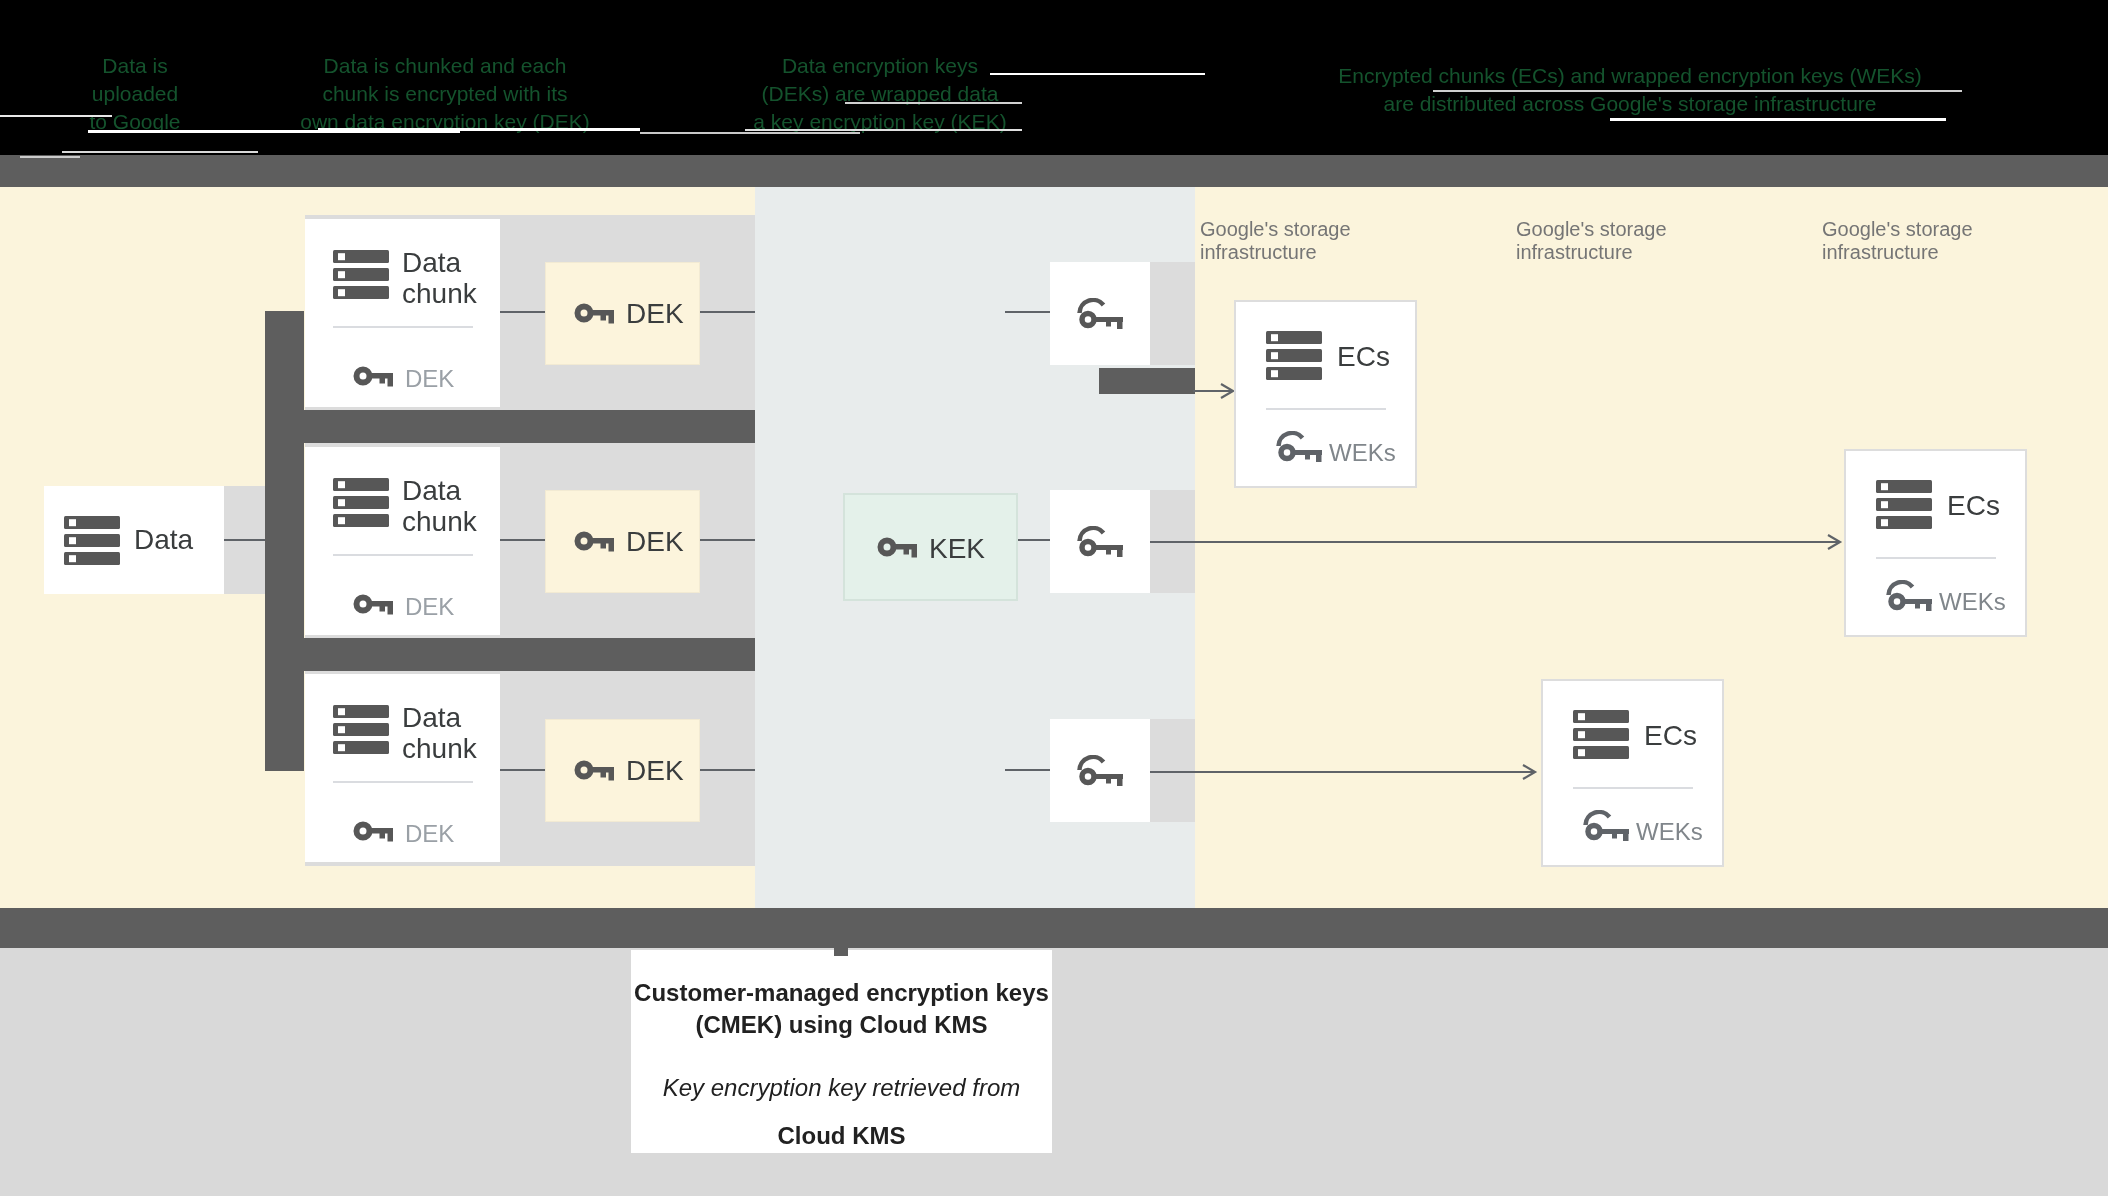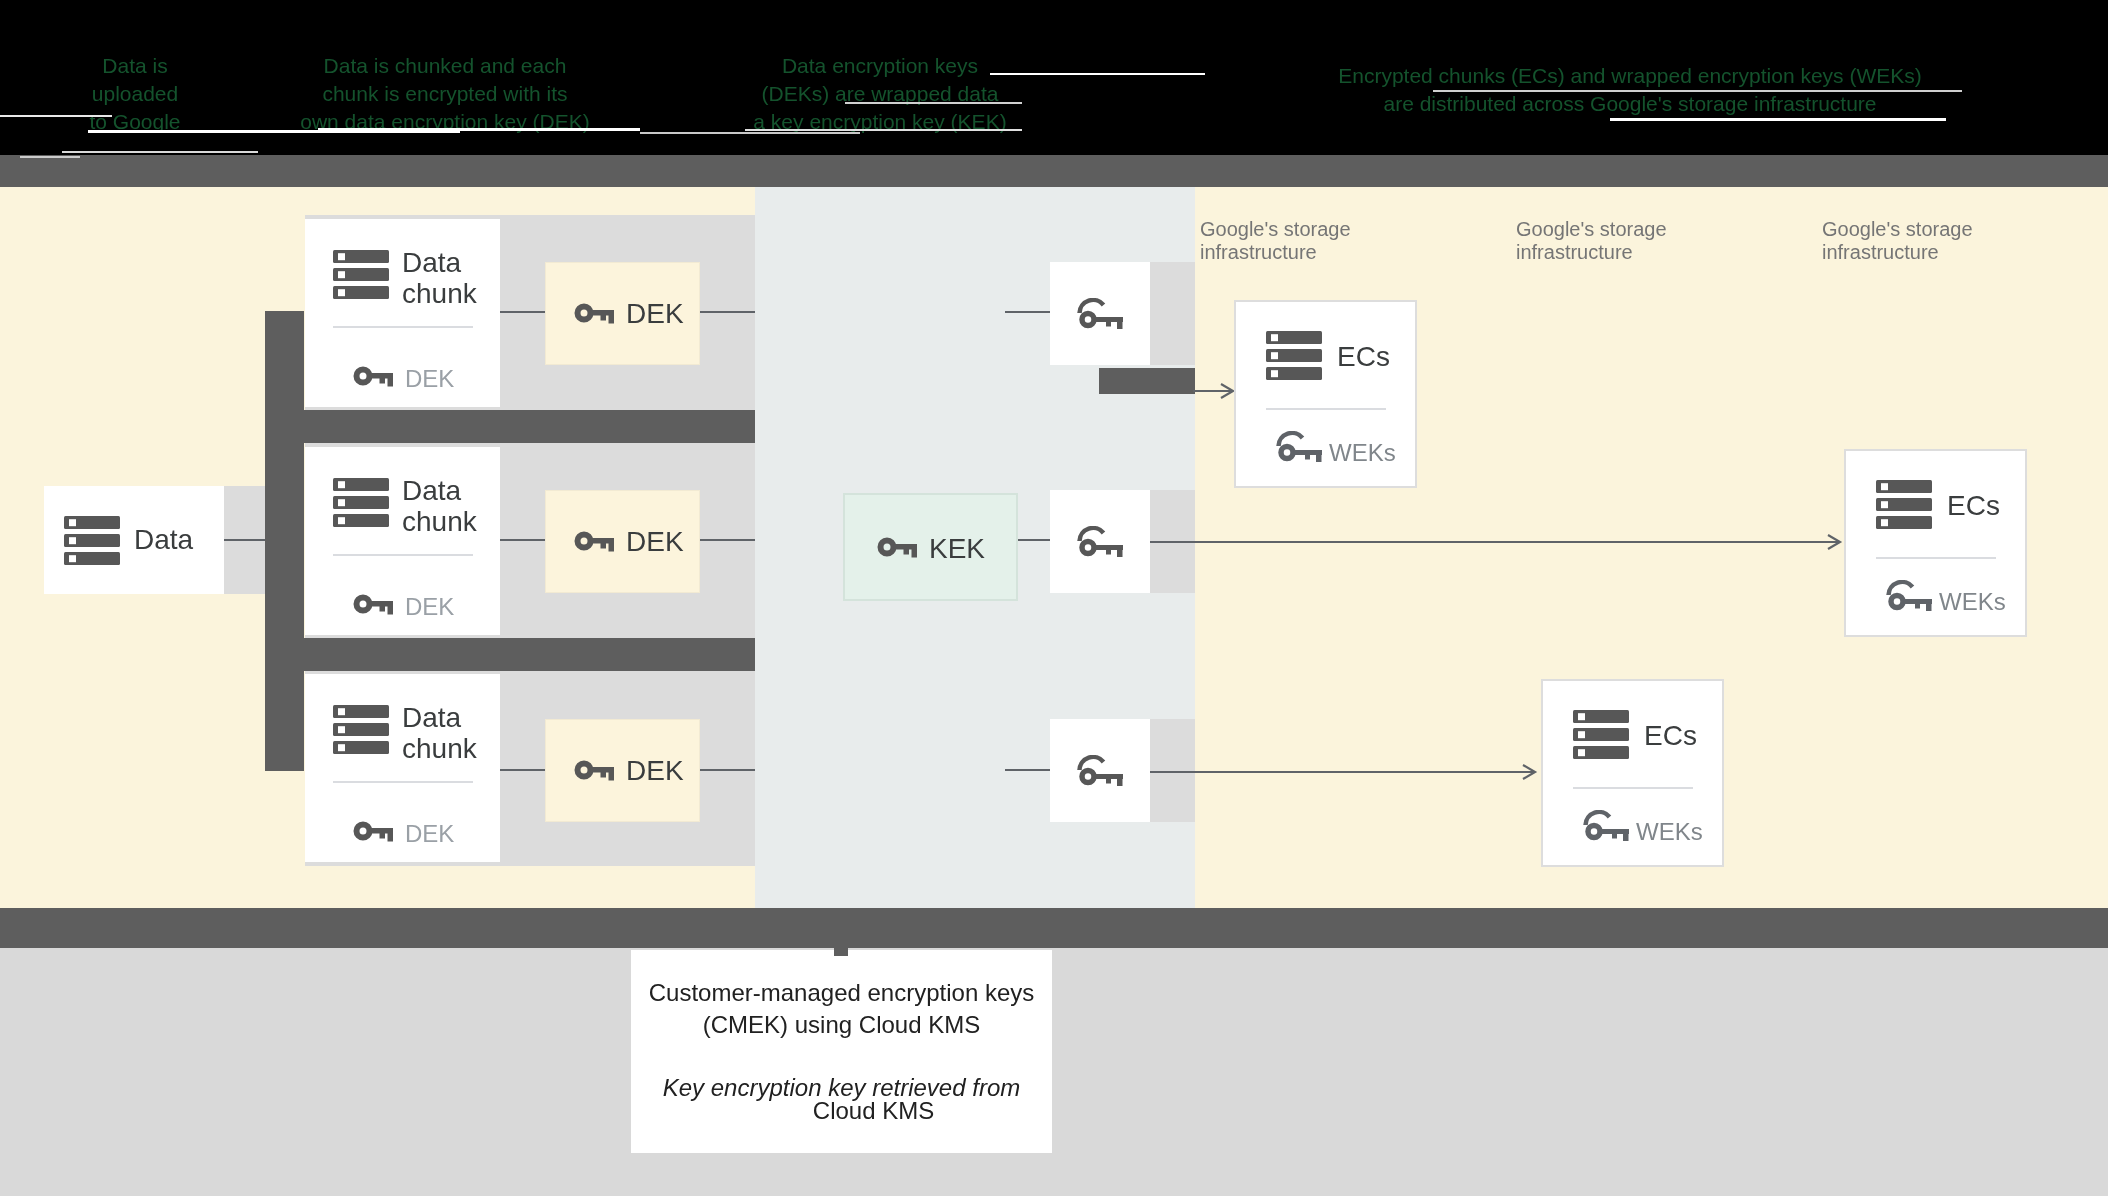--- a/index.html
+++ b/index.html
@@ -31,21 +31,21 @@
   .weklabel{color:#80868B;font-size:24px;}
   .divider{background:#DADCE0;height:2px;}
   .icon-dark{color:#575757;}
   .icon-gray{color:#5F6368;}
   
   .cline{background:#5F6368;height:2px;}
   
   .storelabel{color:#757575;font-size:20px;line-height:23px;}
   
   .caption{background:#fff;text-align:center;color:#212121;font-size:24px;line-height:32px;}
-  .caption .b{font-weight:normal;}
+  .caption .b{font-weight:bold;}
   .cap-line{position:absolute;left:0;width:100%;}
 </style>
 </head>
 <body>
 
 <div id="stage">
 
   <div class="abs header-black"></div>
 
   <div class="abs hcol" style="left:35px;top:52px;width:200px;">
@@ -397,17 +397,17 @@
           <rect x="40" y="22.5" width="5.5" height="8.5"></rect>
         </g>
     </svg>
     <div class="abs weklabel" style="left:93px;top:137px;">WEKs</div>
   </div>
 
   <div class="abs caption" style="left:631px;top:950px;width:421px;height:203px;">
     <div class="cap-line b" style="top:27px;">Customer-managed encryption keys</div>
     <div class="cap-line b" style="top:59px;">(CMEK) using Cloud KMS</div>
     <div class="cap-line" style="top:122px;font-style:italic;">Key encryption key retrieved from</div>
-    <div class="cap-line b" style="top:145px;margin-left:32px;">Cloud KMS</div>
+    <div class="cap-line b" style="top:170px;">Cloud KMS</div>
   </div>
   <div class="abs dark" style="left:834px;top:948px;width:14px;height:8px;"></div>
 
 </div>
 
 </body></html>

